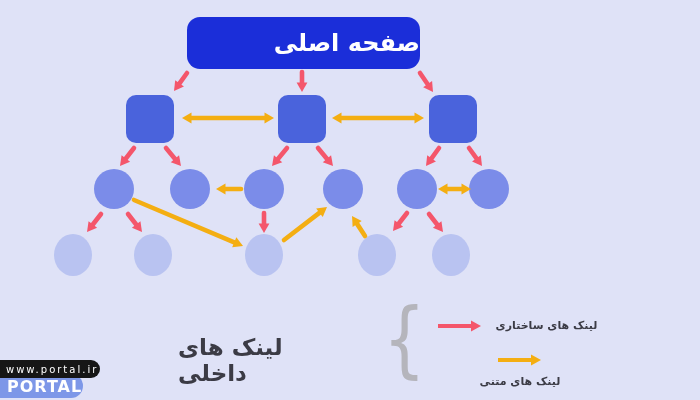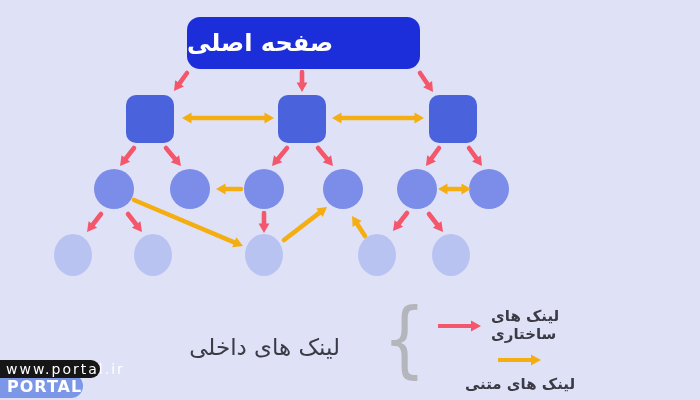--- a/index.html
+++ b/index.html
@@ -1,48 +1,48 @@
 <!DOCTYPE html>
 <html lang="fa"><head>
 <meta charset="utf-8">
 <style>
   html,body{margin:0;padding:0;}
   body{font-family:"DejaVu Sans",sans-serif;}
   .stage{position:relative;width:700px;height:400px;overflow:hidden;}
   #diagram{position:absolute;left:0;top:0;}
   .home-box{
     position:absolute;left:187px;top:17px;width:233px;height:52px;
-    border-radius:13px;display:flex;align-items:center;justify-content:flex-end;
+    border-radius:13px;display:flex;align-items:center;justify-content:flex-start;
     color:#fff;font-weight:bold;font-size:24px;letter-spacing:0.5px;
   }
   .caption{
-    position:absolute;left:168px;top:334px;width:172px;text-align:right;
-    font-weight:normal;font-size:23px;
+    position:absolute;left:178px;top:334px;width:172px;text-align:left;
+    font-weight:bold;font-size:23px;
   }
   .brace{
     position:absolute;left:383px;top:297px;font-size:84px;line-height:1;
     transform:scaleX(0.8);transform-origin:left top;user-select:none;
   }
   .legend{position:absolute;left:438px;top:306px;width:164px;}
   .legend-row{display:flex;align-items:center;gap:9px;height:38px;}
   .legend-row + .legend-row{margin-top:8px;flex-direction:column;}
   .legend-arrow{width:44px;height:14px;flex:0 0 auto;display:block;}
-  .legend-label{flex:1;text-align:left;font-weight:bold;font-size:15px;}
+  .legend-label{flex:1;text-align:center;font-weight:bold;font-size:11px;}
   .logo-portal{
     position:absolute;left:0;top:338px;width:83px;height:24px;
     border-radius:0 12px 12px 0;display:flex;align-items:center;
     padding-left:7px;box-sizing:border-box;
   }
   .logo-portal span{color:#fff;font-weight:bold;font-size:16px;letter-spacing:1px;}
   .logo-url{
     position:absolute;left:0;top:360px;width:100px;height:18px;
     border-radius:0 9px 9px 0;display:flex;align-items:center;
     padding-left:6px;box-sizing:border-box;
   }
-  .logo-url span{color:#fff;font-size:14px;letter-spacing:2px;}
+  .logo-url span{color:#fff;font-size:10px;letter-spacing:2px;}
 </style>
 </head>
 <body>
 
 <div class="stage" style="background: rgb(223, 226, 247);">
 
   <svg id="diagram" width="700" height="400" viewBox="0 0 700 400">
       <rect x="126" y="95" width="48" height="48" rx="10" fill="#4a63dc"></rect>
       <rect x="278" y="95" width="48" height="48" rx="10" fill="#4a63dc"></rect>
       <rect x="429" y="95" width="48" height="48" rx="10" fill="#4a63dc"></rect>

